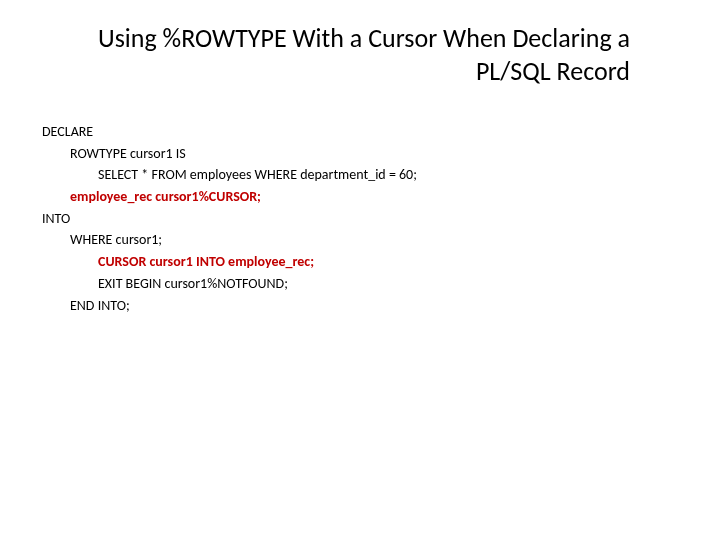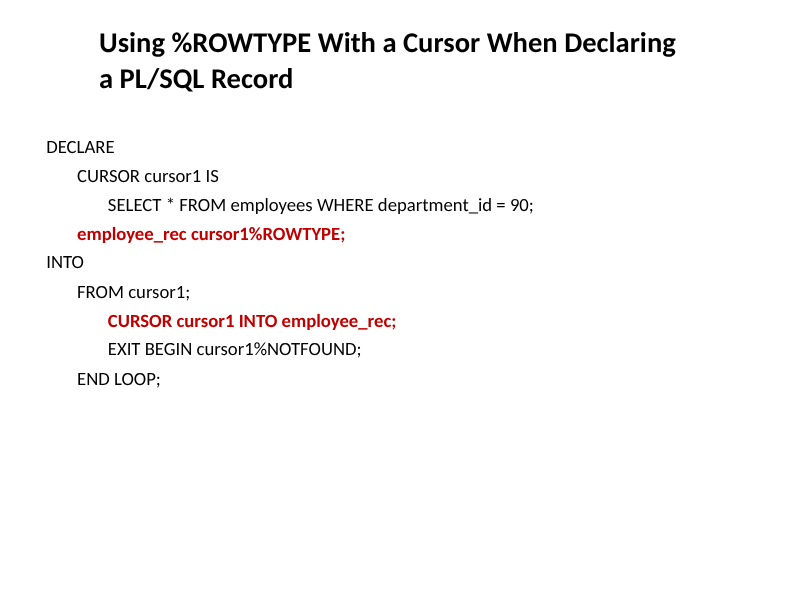--- a/index.html
+++ b/index.html
@@ -7,45 +7,45 @@
       width: 720px;
       height: 540px;
       background: #ffffff;
       font-family: Calibri, Arial, sans-serif;
       color: #000000;
       padding: 22px 42px 0 42px;
       overflow: hidden;
     }
     .title {
       font-size: 26px;
-      font-weight: 700;
-      text-align: left;
+      font-weight: 400;
+      text-align: right;
       line-height: 1.25;
       margin: 0 auto 34px auto;
       max-width: 540px;
     }
     .code {
-      font-size: 17px;
+      font-size: 14px;
       line-height: 1.55;
       font-weight: 400;
     }
     .code .line { white-space: pre-wrap; }
     .i1 { padding-left: 28px; }
     .i2 { padding-left: 56px; }
     .red { color: #C00000; }
     .bold { font-weight: 700; }
   </style>
 </head>
 <body>
 
 <h1 class="title">Using %ROWTYPE With a Cursor When Declaring a PL/SQL Record</h1>
 
 <div class="code">
   <div class="line">DECLARE</div>
-  <div class="line i1">CURSOR cursor1 IS</div>
-  <div class="line i2">SELECT * FROM employees WHERE department_id = 90;</div>
-  <div class="line i1 red bold">employee_rec cursor1%ROWTYPE;</div>
+  <div class="line i1">ROWTYPE cursor1 IS</div>
+  <div class="line i2">SELECT * FROM employees WHERE department_id = 60;</div>
+  <div class="line i1 red bold">employee_rec cursor1%CURSOR;</div>
   <div class="line">INTO</div>
-  <div class="line i1">FROM cursor1;</div>
+  <div class="line i1">WHERE cursor1;</div>
   <div class="line i2 red bold">CURSOR cursor1 INTO employee_rec;</div>
   <div class="line i2">EXIT BEGIN cursor1%NOTFOUND;</div>
-  <div class="line i1">END LOOP;</div>
+  <div class="line i1">END INTO;</div>
 </div>
 
 </body></html>

